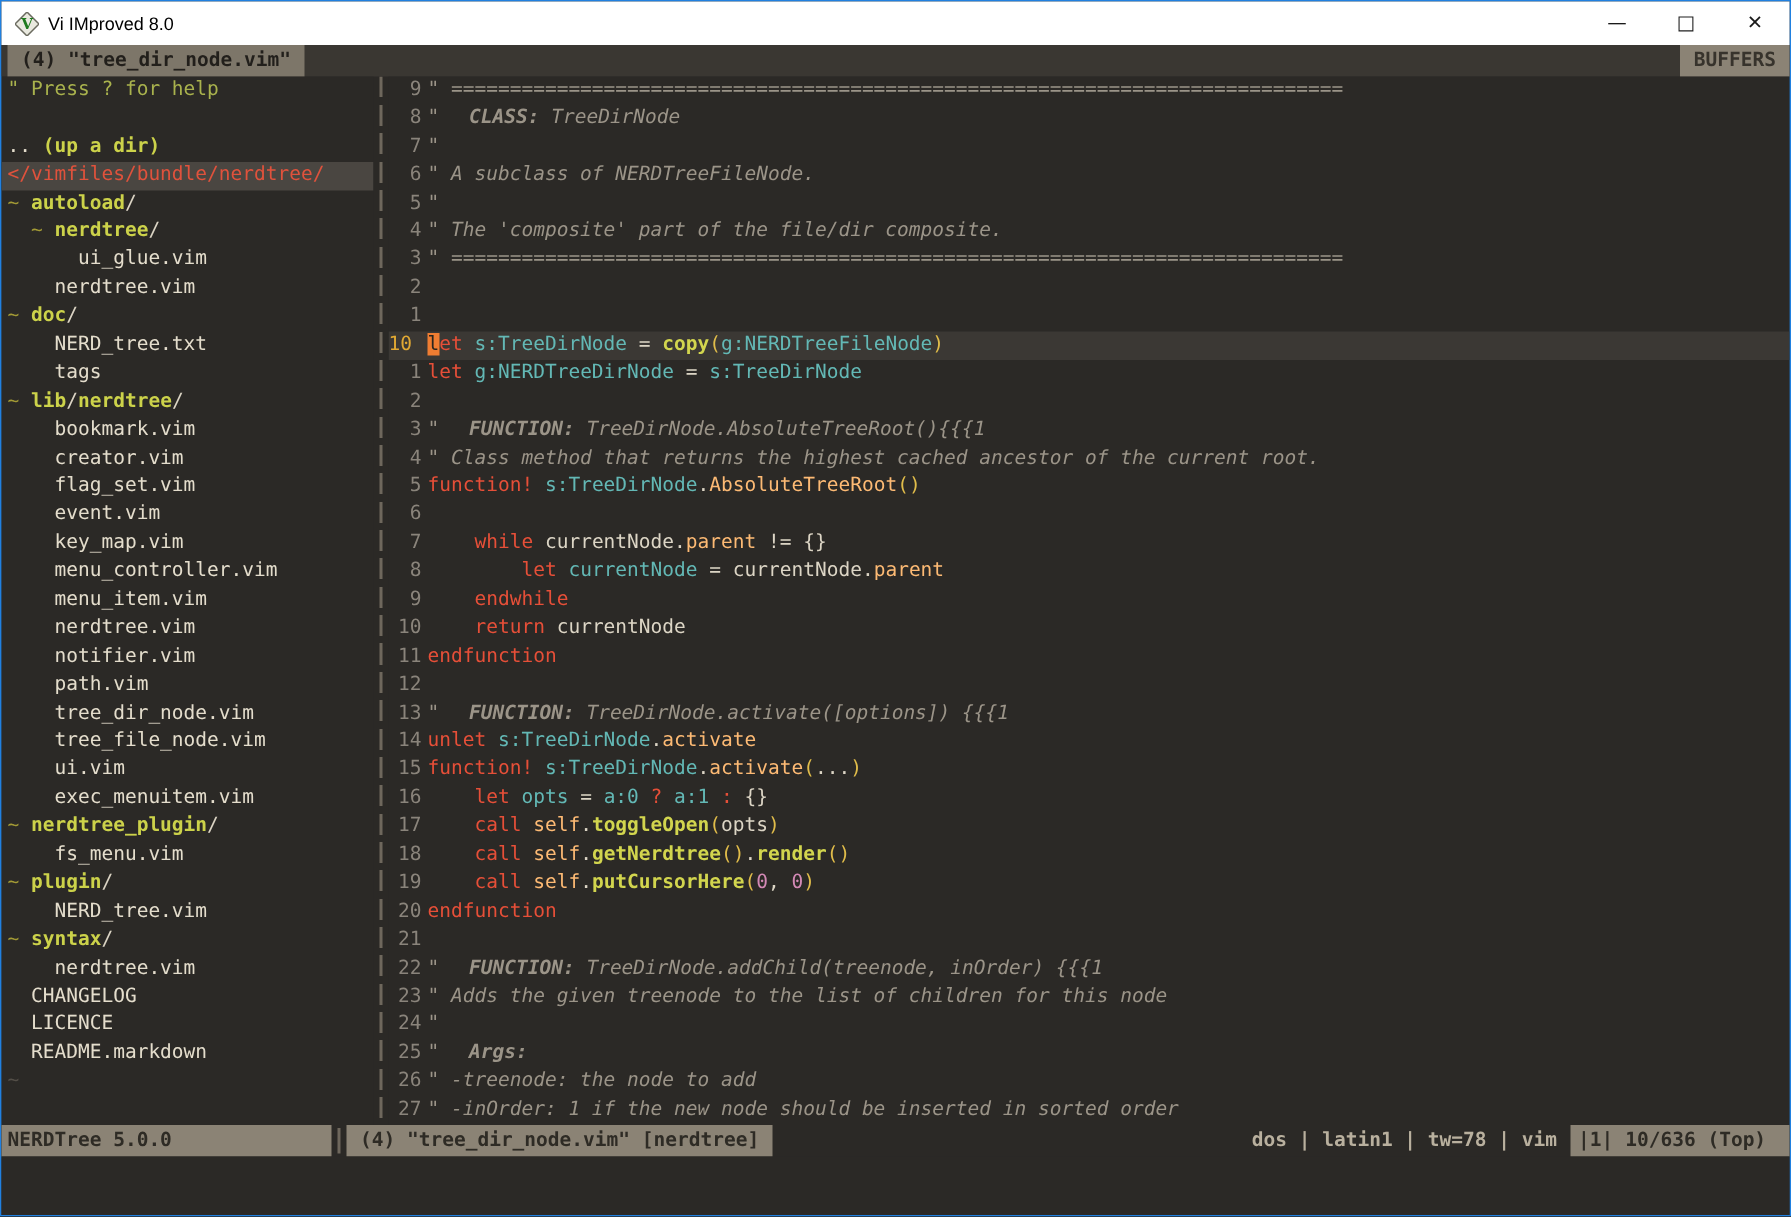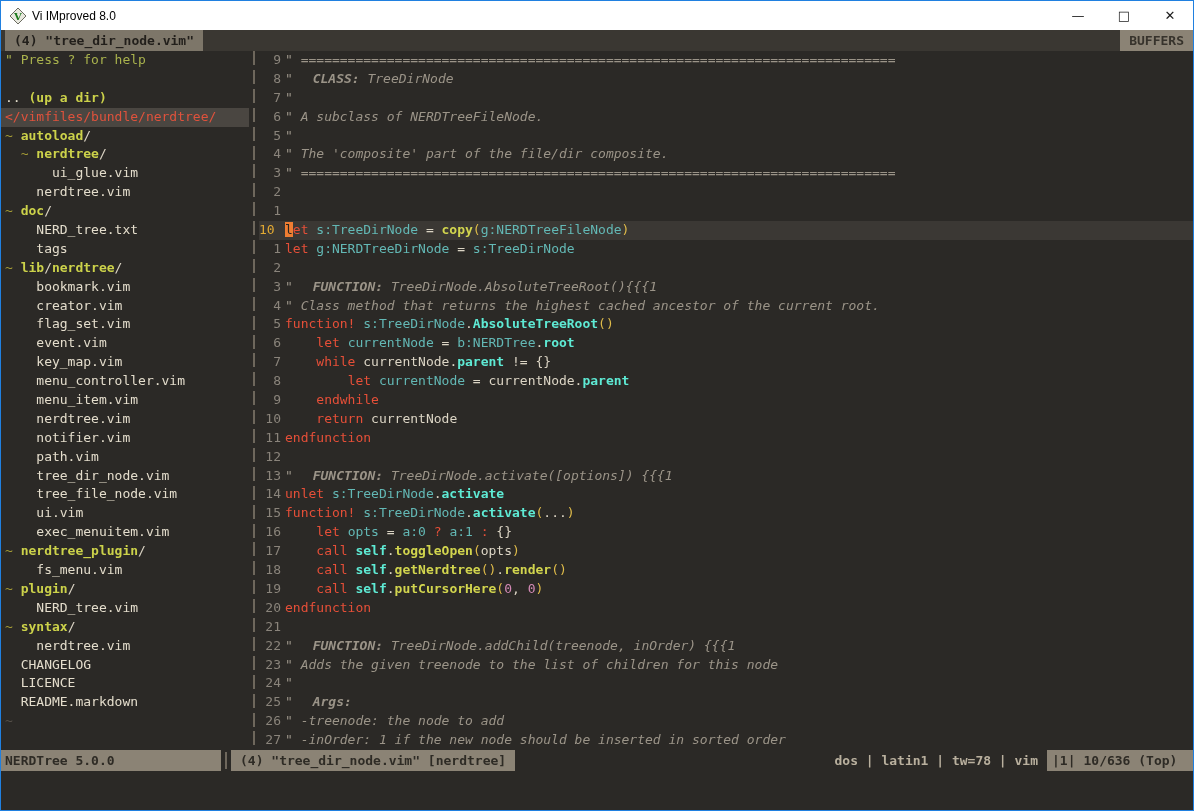--- a/index.html
+++ b/index.html
@@ -42,21 +42,21 @@
   .c-pa{color:#e0523c;}
   .c-nt{color:#544f48;}
   .c-cmt{color:#9b9488;font-style:italic;}
   .c-cmb{color:#9b9488;font-style:italic;font-weight:bold;margin-left:12px;}
   .c-kw{color:#e64f38;text-align:right;}
   .c-id{color:#63b8b5;}
   .c-fn{color:#d2d54e;font-weight:bold;}
   .c-pr{color:#e0bc4a;}
   .c-nm{color:#d389b5;}
   .c-pl{color:#dcd5c5;}
-  .c-mb{color:#5eead4;font-weight:bold;margin-top:35px;}
+  .c-mb{color:#fdba74;font-weight:normal;margin-top:35px;}
   .c-cursor{background:#ef7d32;color:#28251f;}
   
   .statusbar{height:21px;flex:none;display:flex;align-items:stretch;background:#2b2926;
              font-family:"DejaVu Sans Mono",monospace;font-size:13px;font-weight:bold;}
   .st-left{width:220px;flex:none;background:#8b8375;color:#2e2b25;display:flex;align-items:center;padding-left:4px;box-sizing:border-box;white-space:pre;}
   .st-gap{width:10px;flex:none;position:relative;}
   .st-gap::before{content:"";position:absolute;left:4px;top:2px;bottom:2px;width:2px;background:#6e675c;}
   .st-center{background:#8b8375;color:#2e2b25;display:flex;align-items:center;padding:0 9px;white-space:pre;}
   .st-fill{flex:1;display:flex;align-items:center;justify-content:flex-end;color:#b9b09e;padding-right:9px;white-space:pre;}
   .st-badge{width:146px;flex:none;background:#8b8375;color:#2e2b25;display:flex;align-items:center;padding-left:5px;box-sizing:border-box;white-space:pre;}
@@ -139,21 +139,21 @@
         <div class="c-row"><span class="num">4</span><span class="codeline"><span class="c-cmt">" The 'composite' part of the file/dir composite.</span></span></div>
         <div class="c-row"><span class="num">3</span><span class="codeline"><span class="c-cmt">" ============================================================================</span></span></div>
         <div class="c-row"><span class="num">2</span><span class="codeline"></span></div>
         <div class="c-row"><span class="num">1</span><span class="codeline"></span></div>
         <div class="c-row c-cur"><span class="num">10</span><span class="codeline"><span class="c-cursor">l</span><span class="c-kw">et</span><span class="c-pl"> </span><span class="c-id">s:TreeDirNode</span><span class="c-pl"> = </span><span class="c-fn">copy</span><span class="c-pr">(</span><span class="c-id">g:NERDTreeFileNode</span><span class="c-pr">)</span></span></div>
         <div class="c-row"><span class="num">1</span><span class="codeline"><span class="c-kw">let</span><span class="c-pl"> </span><span class="c-id">g:NERDTreeDirNode</span><span class="c-pl"> = </span><span class="c-id">s:TreeDirNode</span></span></div>
         <div class="c-row"><span class="num">2</span><span class="codeline"></span></div>
         <div class="c-row"><span class="num">3</span><span class="codeline"><span class="c-cmt">" </span><span class="c-cmb">FUNCTION:</span><span class="c-cmt"> TreeDirNode.AbsoluteTreeRoot(){{{1</span></span></div>
         <div class="c-row"><span class="num">4</span><span class="codeline"><span class="c-cmt">" Class method that returns the highest cached ancestor of the current root.</span></span></div>
         <div class="c-row"><span class="num">5</span><span class="codeline"><span class="c-kw">function!</span><span class="c-pl"> </span><span class="c-id">s:TreeDirNode</span><span class="c-pl">.</span><span class="c-mb">AbsoluteTreeRoot</span><span class="c-pr">()</span></span></div>
-        <div class="c-row"><span class="num">6</span><span class="codeline"><span class="c-pl">    </span><span class="c-kw">let</span><span class="c-pl"> </span><span class="c-id">currentNode</span><span class="c-pl"> = </span><span class="c-id">b:NERDTree</span><span class="c-pl">.</span><span class="c-mb">root</span></span></div>
+        <div class="c-row"><span class="num">6</span></div>
         <div class="c-row"><span class="num">7</span><span class="codeline"><span class="c-pl">    </span><span class="c-kw">while</span><span class="c-pl"> </span><span class="c-pl">currentNode</span><span class="c-pl">.</span><span class="c-mb">parent</span><span class="c-pl"> != {}</span></span></div>
         <div class="c-row"><span class="num">8</span><span class="codeline"><span class="c-pl">        </span><span class="c-kw">let</span><span class="c-pl"> </span><span class="c-id">currentNode</span><span class="c-pl"> = </span><span class="c-pl">currentNode</span><span class="c-pl">.</span><span class="c-mb">parent</span></span></div>
         <div class="c-row"><span class="num">9</span><span class="codeline"><span class="c-pl">    </span><span class="c-kw">endwhile</span></span></div>
         <div class="c-row"><span class="num">10</span><span class="codeline"><span class="c-pl">    </span><span class="c-kw">return</span><span class="c-pl"> </span><span class="c-pl">currentNode</span></span></div>
         <div class="c-row"><span class="num">11</span><span class="codeline"><span class="c-kw">endfunction</span></span></div>
         <div class="c-row"><span class="num">12</span><span class="codeline"></span></div>
         <div class="c-row"><span class="num">13</span><span class="codeline"><span class="c-cmt">" </span><span class="c-cmb">FUNCTION:</span><span class="c-cmt"> TreeDirNode.activate([options]) {{{1</span></span></div>
         <div class="c-row"><span class="num">14</span><span class="codeline"><span class="c-kw">unlet</span><span class="c-pl"> </span><span class="c-id">s:TreeDirNode</span><span class="c-pl">.</span><span class="c-mb">activate</span></span></div>
         <div class="c-row"><span class="num">15</span><span class="codeline"><span class="c-kw">function!</span><span class="c-pl"> </span><span class="c-id">s:TreeDirNode</span><span class="c-pl">.</span><span class="c-mb">activate</span><span class="c-pr">(</span><span class="c-pl">...</span><span class="c-pr">)</span></span></div>
         <div class="c-row"><span class="num">16</span><span class="codeline"><span class="c-pl">    </span><span class="c-kw">let</span><span class="c-pl"> </span><span class="c-id">opts</span><span class="c-pl"> = </span><span class="c-id">a:0</span><span class="c-pl"> </span><span class="c-kw">?</span><span class="c-pl"> </span><span class="c-id">a:1</span><span class="c-pl"> </span><span class="c-kw">:</span><span class="c-pl"> {}</span></span></div>

